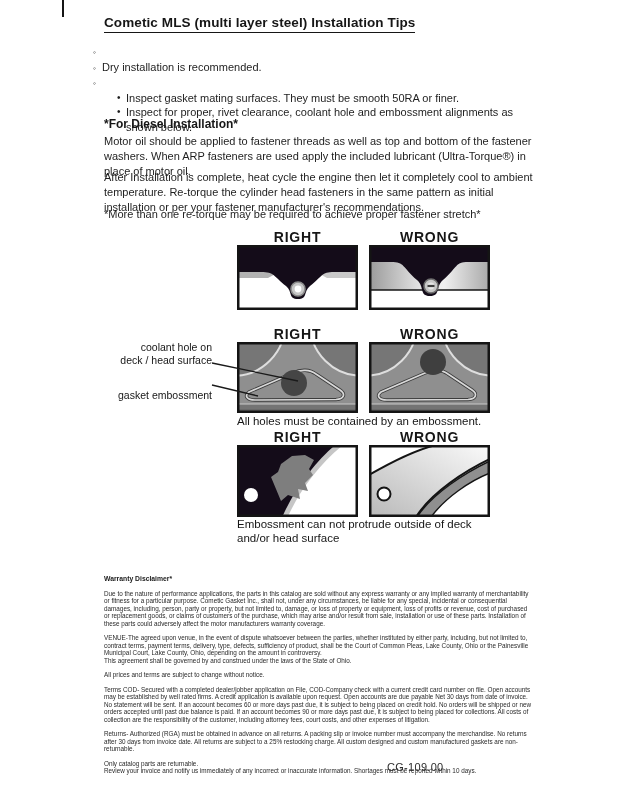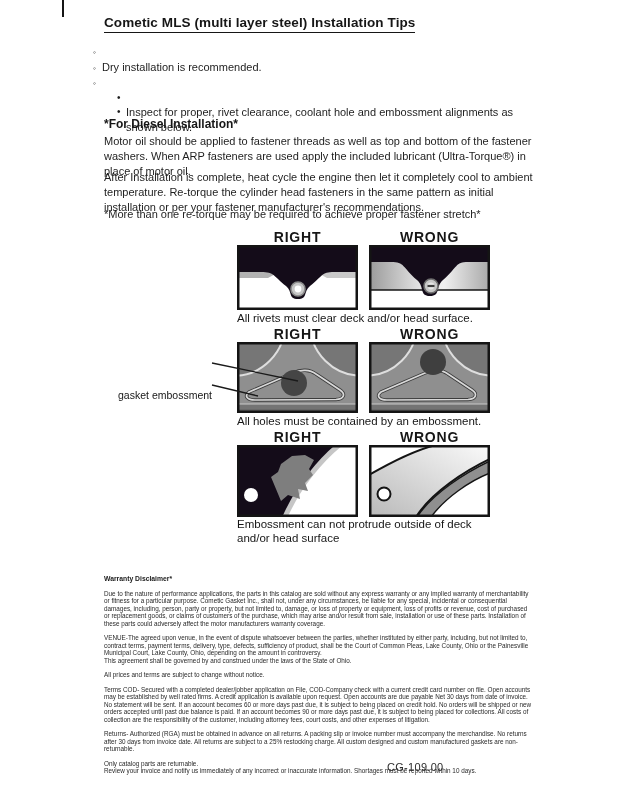--- a/index.html
+++ b/index.html
@@ -57,20 +57,21 @@
     </div>
     <div class="bullet-row">
       <span class="bullet-marker">◦</span>
       <span>Dry installation is recommended.</span>
     </div>
     <div class="bullet-row">
       <span class="bullet-marker">◦</span>
     </div>
     <div class="bullet-row sub">
       <span class="bullet-marker">•</span>
+      <span>Inspect gasket mating surfaces.  They must be smooth 50RA or finer.</span>
     </div>
     <div class="bullet-row sub">
       <span class="bullet-marker">•</span>
       <span>Inspect for proper, rivet clearance, coolant hole and embossment alignments as shown below.</span>
     </div>
   </div>
 
   <div class="abs diesel-heading">*For Diesel Installation*</div>
   <div class="abs para p2">After Installation is complete, heat cycle the engine then let it completely cool to ambient temperature. Re-torque the cylinder head fasteners in the same pattern as initial installation or per your fastener manufacturer's recommendations.</div>
   <div class="abs para p1">Motor oil should be applied to fastener threads as well as top and bottom of the fastener washers. When ARP fasteners are used apply the included lubricant (Ultra-Torque®) in place of motor oil.</div>
@@ -104,25 +105,28 @@
       <rect x="0" y="17" width="121" height="28" fill="url(#gdeck)"></rect>
       <rect x="0" y="45" width="121" height="20" fill="#ffffff"></rect>
       <line x1="0" y1="45" x2="121" y2="45" stroke="#141414" stroke-width="1.6"></line>
       <path d="M0,0 H121 V17 H99 C86,17 89,22 74,35 C66,42 72,51 61,51 C50,51 56,42 48,35 C33,22 36,17 22,17 H0 Z" fill="#140c19"></path>
       <circle cx="62" cy="41" r="7" fill="#c7c7c7" stroke="#6f6f6f" stroke-width="1.6"></circle>
       <circle cx="62" cy="41" r="3.4" fill="#e6e6e6"></circle>
       <line x1="58.5" y1="41" x2="65.5" y2="41" stroke="#3d3d3d" stroke-width="2.2"></line>
       <rect x="1.25" y="1.25" width="118.5" height="62.5" fill="none" stroke="#141414" stroke-width="2.5"></rect>
     </svg>
   </div>
-  <div class="abs caption cap1">All rivets must clear deck and/or head surface.</div>
 
   <div class="abs diag-label lab-r row2-lab">RIGHT</div>
   <div class="abs diag-label lab-w row2-lab">WRONG</div>
 
+  <div class="abs callout co-coolant">
+    <div>coolant hole on</div>
+    <div>deck / head surface</div>
+  </div>
   <div class="abs callout co-gasket">gasket embossment</div>
 
   <svg class="abs pointer-lines" width="100" height="48" viewBox="0 0 100 48">
     <line x1="2" y1="8" x2="88" y2="26" stroke="#1a1a1a" stroke-width="1.3"></line>
     <line x1="2" y1="30" x2="48" y2="41" stroke="#1a1a1a" stroke-width="1.3"></line>
   </svg>
 
   <div class="abs dbox b-r row2-box">
     <svg width="121" height="71" viewBox="0 0 121 71">
       <rect width="121" height="71" fill="#8f8f8f"></rect>

